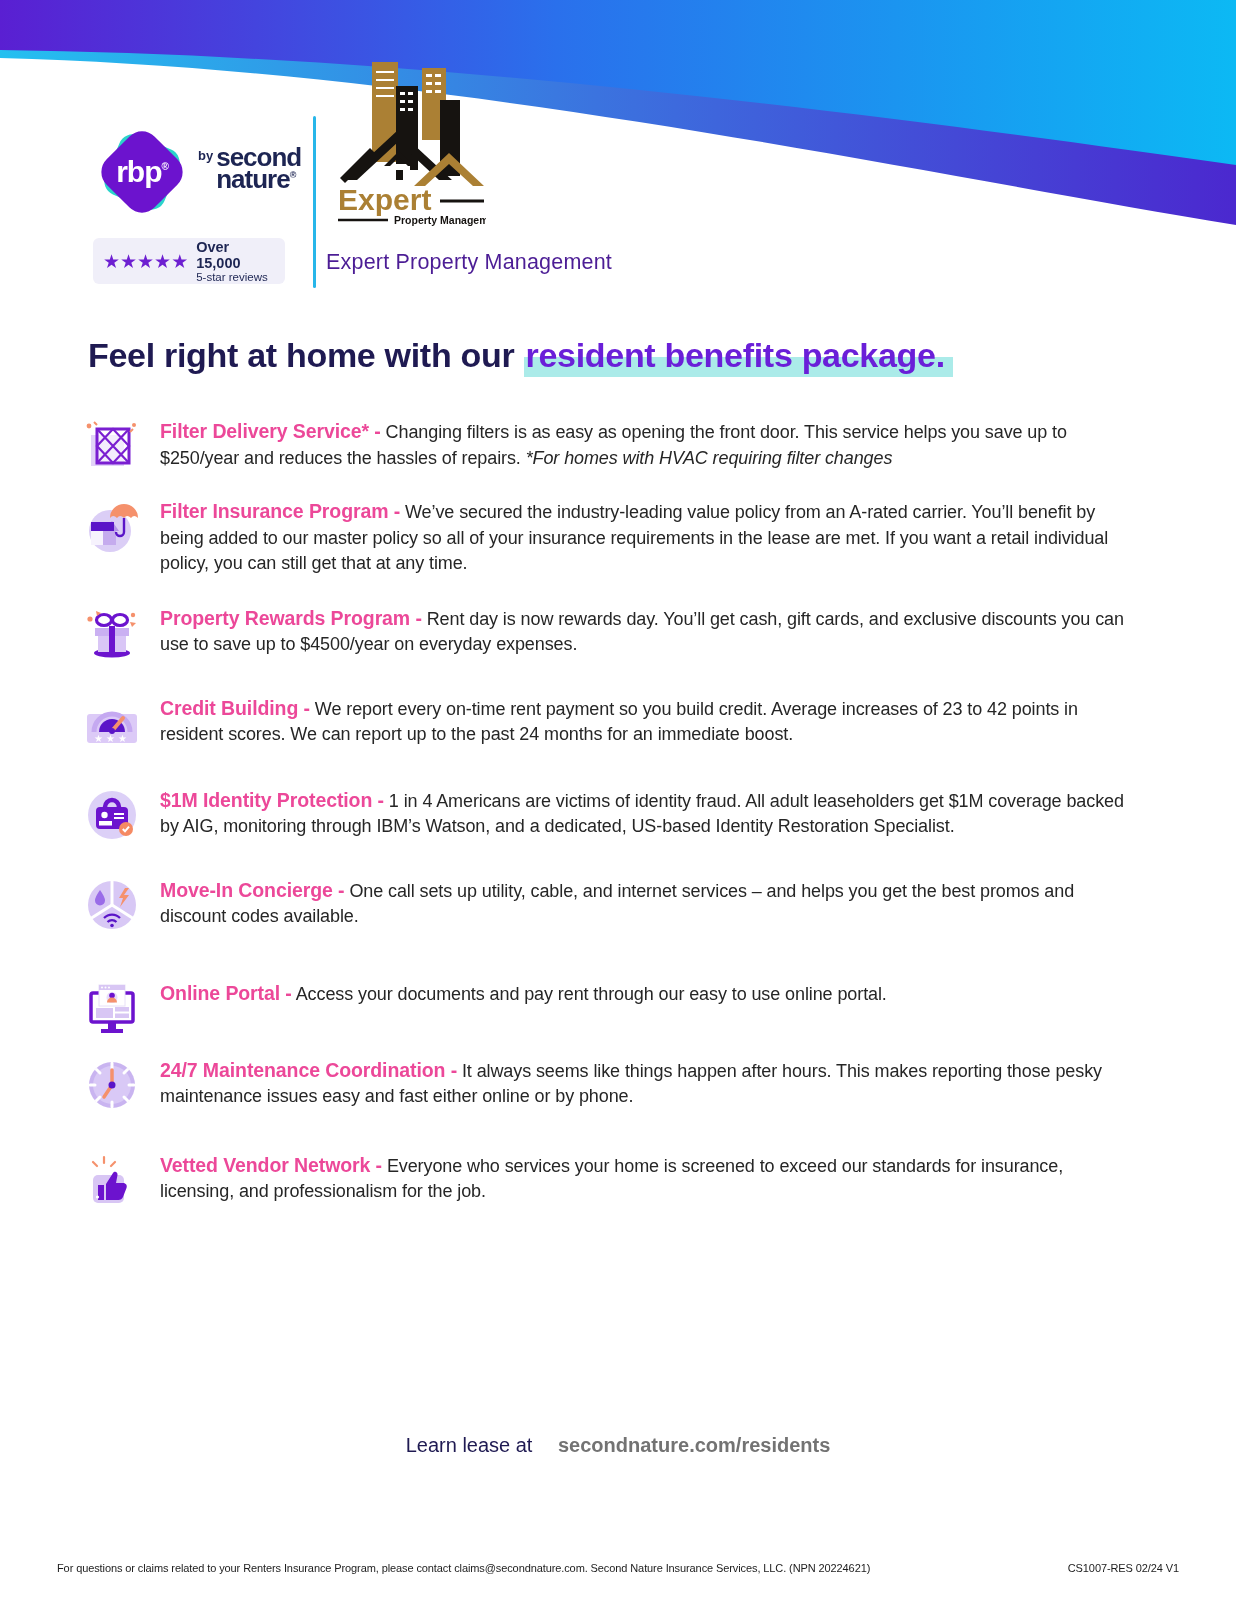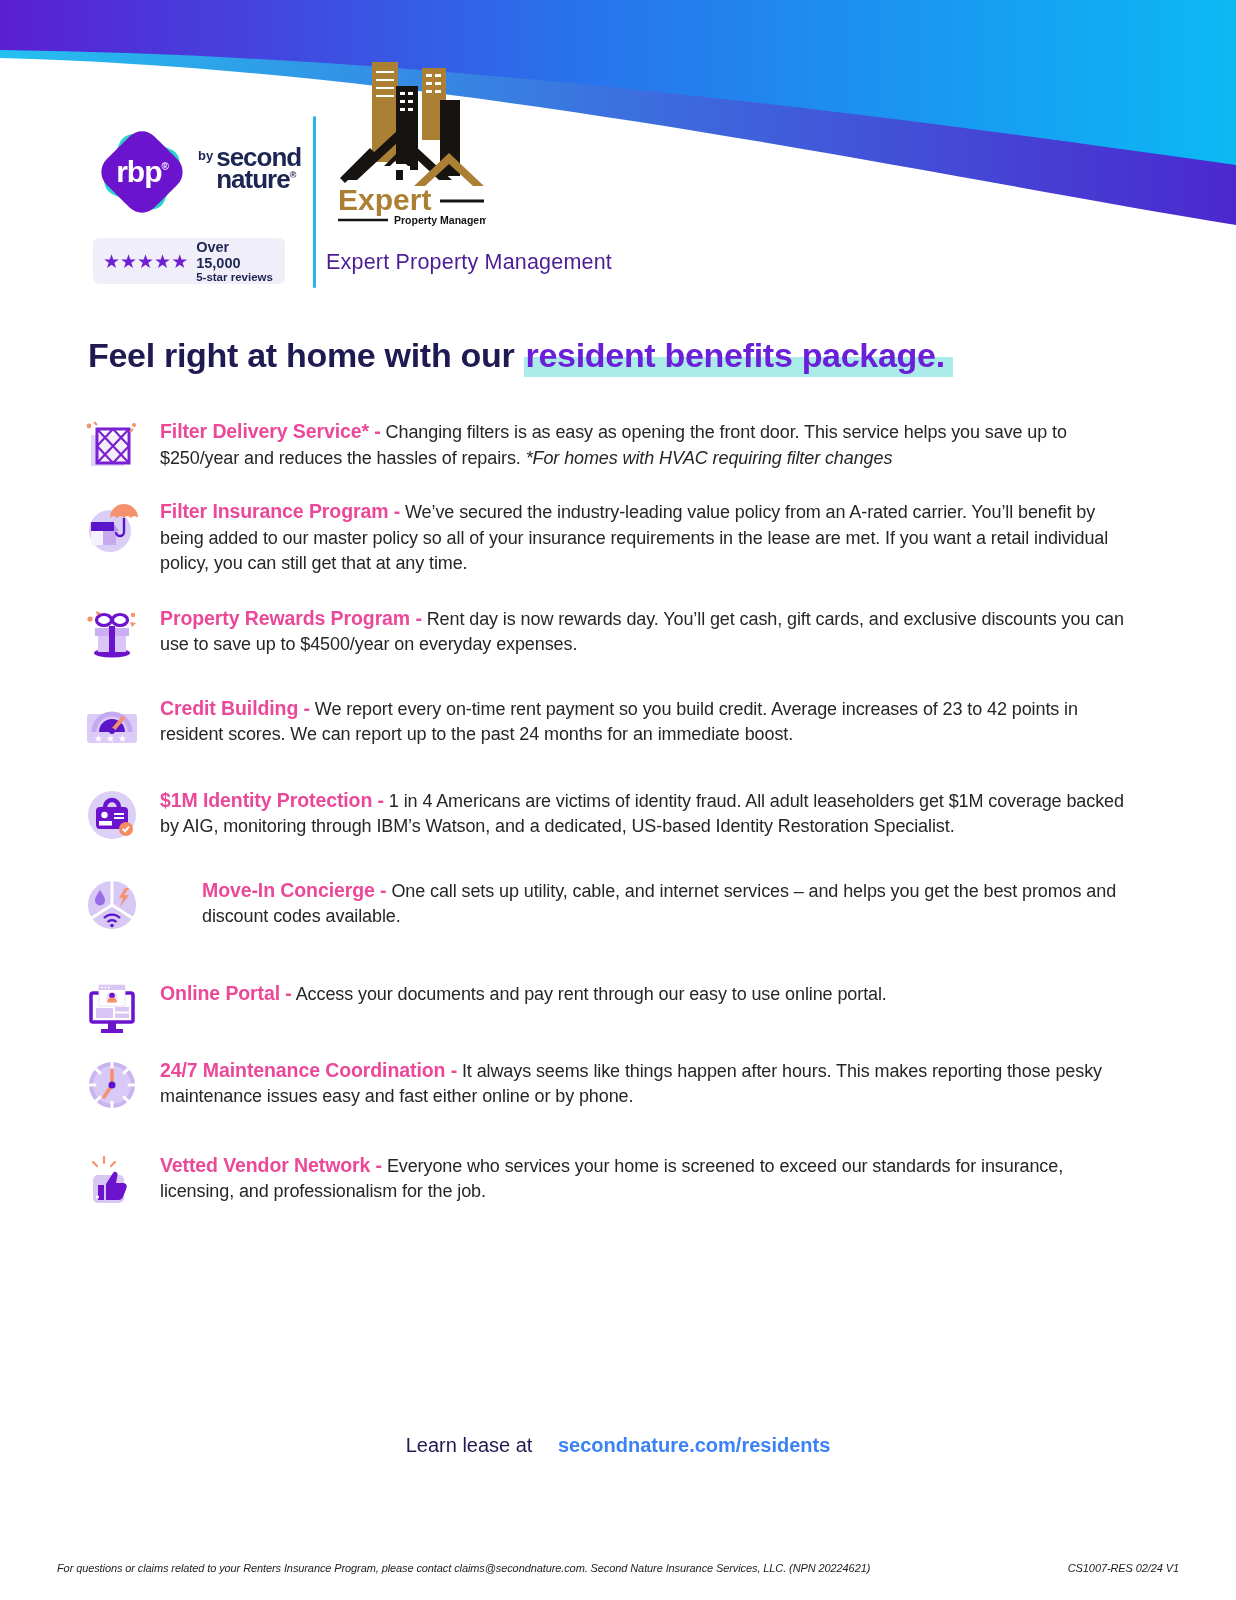--- a/index.html
+++ b/index.html
@@ -16,46 +16,46 @@
   .rbp-text{position:absolute;left:0;top:0;width:96px;height:96px;display:flex;align-items:center;justify-content:center;color:#fff;font-size:30px;font-weight:bold;letter-spacing:-1px;}
   .rbp-text sup{font-size:10px;margin-top:-12px;}
   .by-brand{position:absolute;left:198px;top:146px;color:#1d2553;display:flex;}
   .by-brand .by{font-size:13px;margin:2px 3px 0 0;font-weight:600;}
   .by-brand .brand{font-size:26px;font-weight:bold;line-height:0.85;letter-spacing:-1px;}
   .by-brand .brand sup{font-size:9px;}
   .reviews{position:absolute;left:93px;top:238px;width:172px;height:46px;background:#f0eff9;border-radius:6px;display:flex;align-items:center;padding:0 10px;}
   .reviews .stars{color:#6d1fd1;font-size:19px;letter-spacing:0;}
   .reviews .rcol{margin-left:8px;color:#1d2553;}
   .reviews .r1{font-size:14.5px;font-weight:bold;}
-  .reviews .r2{font-size:11.5px;font-weight:bold;}
+  .reviews .r2{font-size:11.5px;}
   .divider{position:absolute;left:313px;top:116px;width:3px;height:172px;background:#27b6e9;border-radius:2px;}
   .expert-logo{position:absolute;left:336px;top:58px;width:150px;height:172px;}
   .partner-name{position:absolute;left:326px;top:250px;font-size:21.5px;color:#4c1d95;letter-spacing:0.2px;}
   
   .hero{position:absolute;left:88px;top:336px;width:1070px;font-size:34px;font-weight:bold;color:#1f1a52;letter-spacing:-0.3px;}
   .hero .hl{color:#6a1fd8;background:linear-gradient(to bottom,transparent 52%,#abebe9 52%);padding:0 8px 3px 2px;}
   
   .benefits{position:absolute;left:84px;top:418px;width:1042px;}
   .benefit{display:flex;align-items:flex-start;}
   .benefit .icon{flex:0 0 56px;width:56px;height:56px;margin-right:20px;}
   .benefit .txt{flex:1;font-size:18px;line-height:25.5px;color:#262626;letter-spacing:-0.1px;padding-top:1px;}
   .benefit .txt strong{font-size:19.5px;color:#ec4899;font-weight:bold;}
   .benefit .txt em{font-style:italic;}
   .benefit:nth-of-type(1){margin-bottom:24px;}
   .benefit:nth-of-type(2){margin-bottom:28px;}
   .benefit:nth-of-type(3){margin-bottom:34px;}
   .benefit:nth-of-type(4){margin-bottom:36px;}
   .benefit:nth-of-type(5){margin-bottom:34px;}
-  .benefit:nth-of-type(6){margin-bottom:47px;gap:42px;}
+  .benefit:nth-of-type(6){margin-bottom:47px;}
   .benefit:nth-of-type(7){margin-bottom:21px;}
   .benefit:nth-of-type(8){margin-bottom:39px;}
   
   .learn{position:absolute;top:1434px;left:0;width:100%;text-align:center;font-size:20px;color:#1f1a52;}
-  .learn a{color:#3b82f6;font-weight:bold;text-decoration:none;margin-left:20px;}
-  .fineprint{position:absolute;top:1562px;left:57px;right:57px;display:flex;justify-content:space-between;font-size:11px;color:#1c1c1c;letter-spacing:-0.1px;font-style:italic;}
+  .learn a{color:#737373;font-weight:bold;text-decoration:none;margin-left:20px;}
+  .fineprint{position:absolute;top:1562px;left:57px;right:57px;display:flex;justify-content:space-between;font-size:11px;color:#1c1c1c;letter-spacing:-0.1px;}
 </style>
 </head>
 <body>
 
 <svg class="wave" viewBox="0 0 1236 230" preserveAspectRatio="none">
   <defs>
     <linearGradient id="gUnder" x1="0" y1="0" x2="1" y2="0">
       <stop offset="0" stop-color="#24c0f0"></stop>
         <stop offset="0.45" stop-color="#3a78e0"></stop>
         <stop offset="1" stop-color="#4b28cf"></stop>

